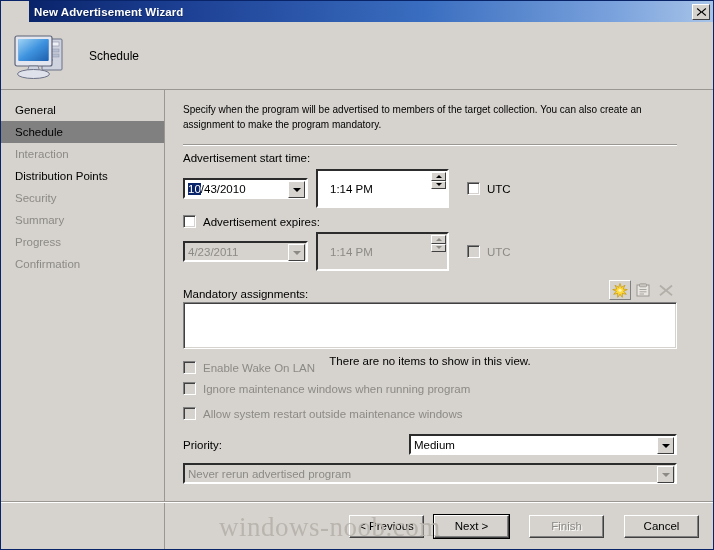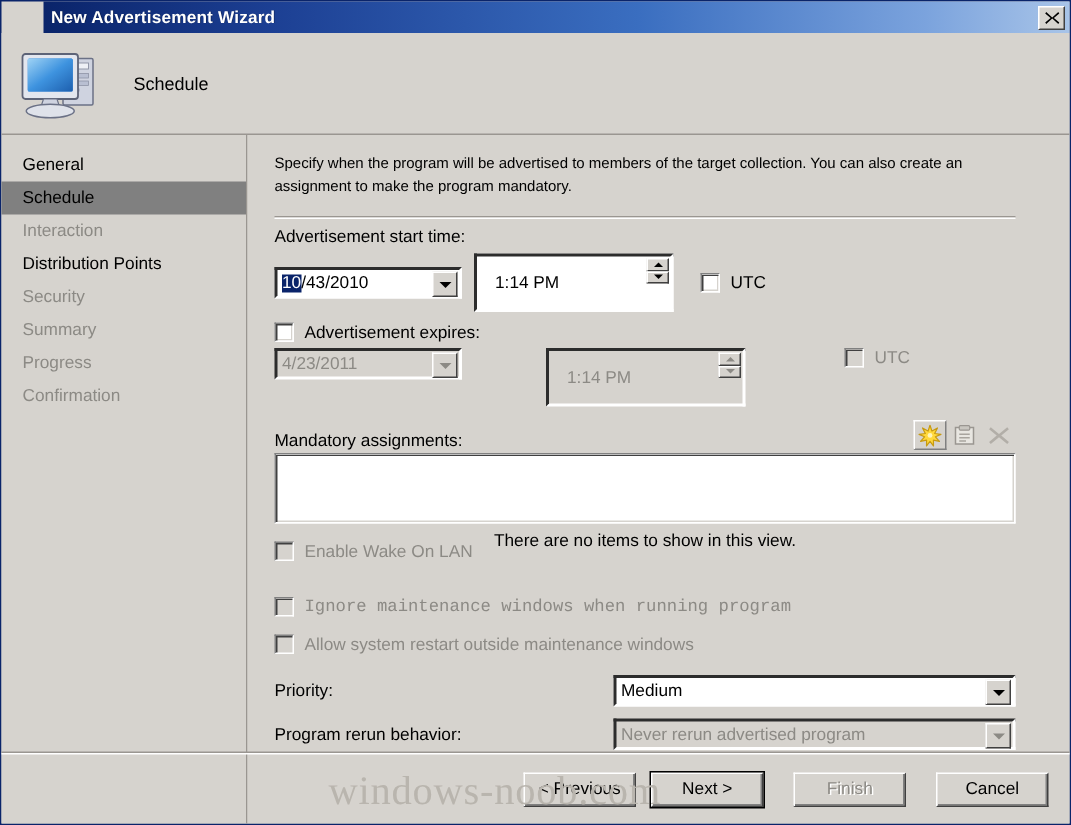--- a/index.html
+++ b/index.html
@@ -411,21 +411,21 @@
           <span class="cb"></span>
           <span>UTC</span>
         </div>
       </div>
 
       <div class="cb-row" style="margin-top:7px;">
         <span class="cb"></span>
         <span>Advertisement expires:</span>
       </div>
 
-      <div style="display:flex; align-items:flex-start; margin-top:4px;gap:48px;">
+      <div style="display:flex; align-items:center; margin-top:4px;">
         <div class="combo disabled" style="width:125px;">
           <span>4/23/2011</span>
           <div class="arrow-btn">
             <span class="tri-down dis"></span>
           </div>
         </div>
 
         <div class="spin disabled" style="width:133px; margin-left:8px;">
           <span>1:14 PM</span>
           <div class="spinbtns">
@@ -471,41 +471,40 @@
       </div>
 
       <div id="listview" style="width:494px; margin-top:2px;">
         <div class="empty-msg">There are no items to show in this view.</div>
       </div>
 
       <div class="cb-row disabled" style="margin-top:12px;">
         <span class="cb disabled"></span>
         <span>Enable Wake On LAN</span>
       </div>
-      <div class="cb-row disabled" style="margin-top:24px;font-family:Liberation Mono, monospace;">
+      <div class="cb-row disabled" style="margin-top:8px;">
         <span class="cb disabled"></span>
         <span>Ignore maintenance windows when running program</span>
       </div>
       <div class="cb-row disabled" style="margin-top:12px;">
         <span class="cb disabled"></span>
         <span>Allow system restart outside maintenance windows</span>
       </div>
 
       <div style="display:flex; align-items:center; margin-top:14px; width:494px;">
         <div class="field-label" style="width:226px;">Priority:</div>
         <div class="combo" style="flex:1;">
           <span>Medium</span>
           <div class="arrow-btn">
             <span class="tri-down"></span>
           </div>
         </div>
       </div>
 
       <div style="display:flex; align-items:center; margin-top:8px; width:494px;">
-        <div class="field-label" style="width:226px;">Program rerun behavior:</div>
         <div class="combo disabled" style="flex:1;">
           <span>Never rerun advertised program</span>
           <div class="arrow-btn">
             <span class="tri-down dis"></span>
           </div>
         </div>
       </div>
 
     </div>
   </div>

